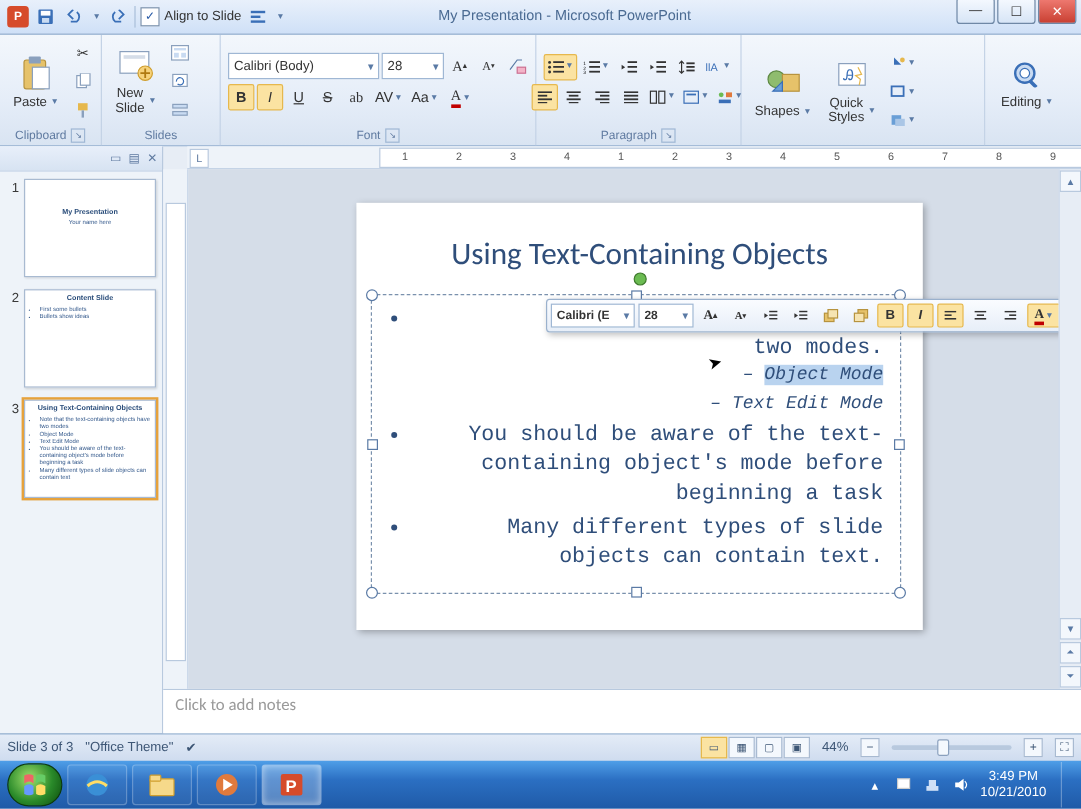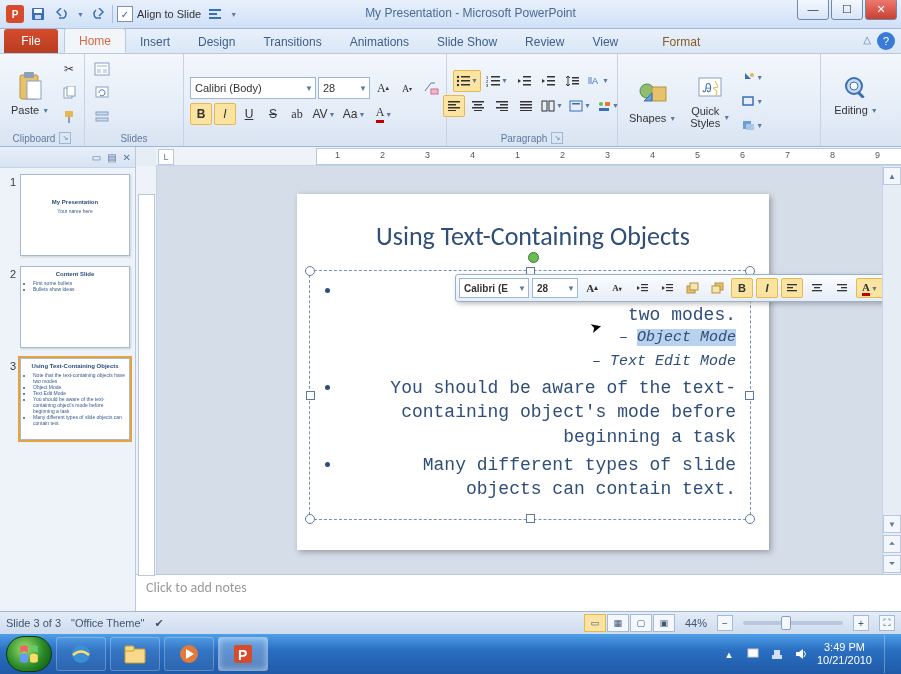--- a/index.html
+++ b/index.html
@@ -159,34 +159,20 @@
       <span class="caret">▼</span>
     </div>
     <div class="title-center">My Presentation  -  Microsoft PowerPoint</div>
     <div class="win-controls">
       <div class="wc">—</div>
       <div class="wc">☐</div>
       <div class="wc close">✕</div>
     </div>
   </div>
 
-  <div class="tabs">
-    <div class="file-tab">File</div>
-    <div class="tab active">Home</div>
-    <div class="tab">Insert</div>
-    <div class="tab">Design</div>
-    <div class="tab">Transitions</div>
-    <div class="tab">Animations</div>
-    <div class="tab">Slide Show</div>
-    <div class="tab">Review</div>
-    <div class="tab">View</div>
-    <div class="tab ctx" style="margin-left:16px">Format</div>
-    <span class="ribbon-toggle">△</span>
-    <div class="help-btn">?</div>
-  </div>
 
   <div class="ribbon">
 
     <div class="group" style="width:72px">
       <div class="group-body">
         <div class="big-btn">
           <span class="icn">
               <svg width="28" height="30">
                 <rect x="4" y="4" width="18" height="24" rx="2" fill="#e6c26a" stroke="#b7933e"></rect>
                 <rect x="8" y="1" width="10" height="6" rx="1" fill="#8aa0bd"></rect>
@@ -215,20 +201,32 @@
         </div>
       </div>
       <div class="group-label">
           <span>Clipboard</span>
           <span class="grp-dlg">↘</span>
         </div>
     </div>
 
     <div class="group" style="width:86px">
       <div class="group-body">
+        <div class="big-btn">
+          <span class="icn">
+              <svg width="30" height="28">
+                <rect x="2" y="2" width="24" height="18" fill="#fff" stroke="#8aa0bd"></rect>
+                <rect x="5" y="5" width="18" height="3" fill="#d5dde8"></rect>
+                <circle cx="23" cy="20" r="6" fill="#f6d27a" stroke="#cf9e2e"></circle>
+                <path d="M23 16v8M19 20h8" stroke="#b07a10" stroke-width="1.5"></path>
+              </svg>
+            </span>
+          <span class="lbl" style="white-space:pre;text-align:center;line-height:1.05"><span>New
+Slide</span><span class="caret">▼</span></span>
+        </div>
         <div class="stack">
           <div class="small-btn">
               <svg width="16" height="14">
                 <rect x="1" y="1" width="14" height="12" fill="#fff" stroke="#8aa0bd"></rect>
                 <rect x="3" y="3" width="10" height="2" fill="#c9dbf2"></rect>
                 <rect x="3" y="7" width="4" height="4" fill="#c9dbf2"></rect>
                 <rect x="9" y="7" width="4" height="4" fill="#c9dbf2"></rect>
               </svg>
             </div>
           <div class="small-btn">
@@ -285,20 +283,24 @@
             </div>
           <div class="small-btn" style="font-family:serif">ab</div>
           <div class="small-btn" style="width:26px">AV<span class="caret">▼</span></div>
           <div class="small-btn" style="width:26px">Aa<span class="caret">▼</span></div>
           <div class="small-btn" style="width:26px">
               <span style="border-bottom:3px solid #c00000;font-family:serif">A</span>
               <span class="caret">▼</span>
             </div>
         </div>
       </div>
+      <div class="group-label">
+          <span>Font</span>
+          <span class="grp-dlg">↘</span>
+        </div>
     </div>
 
     <div class="group" style="width:158px">
       <div class="group-body" style="flex-direction:column;gap:3px;justify-content:center">
         <div class="row">
           <div class="small-btn active" style="width:26px">
               <svg width="14" height="12">
                 <circle cx="2" cy="2" r="1.2" fill="#333"></circle>
                 <rect x="5" y="1" width="9" height="1.5" fill="#333"></rect>
                 <circle cx="2" cy="6" r="1.2" fill="#333"></circle>

